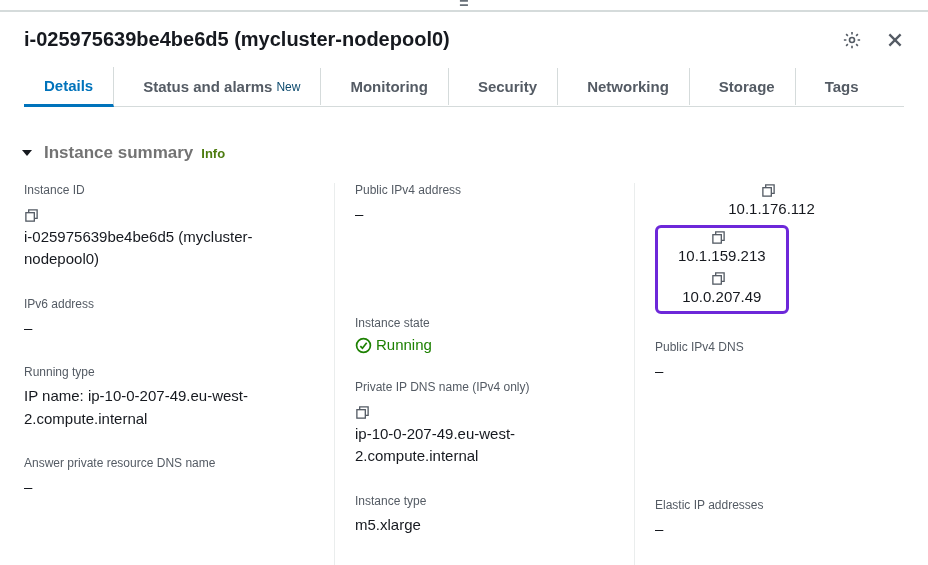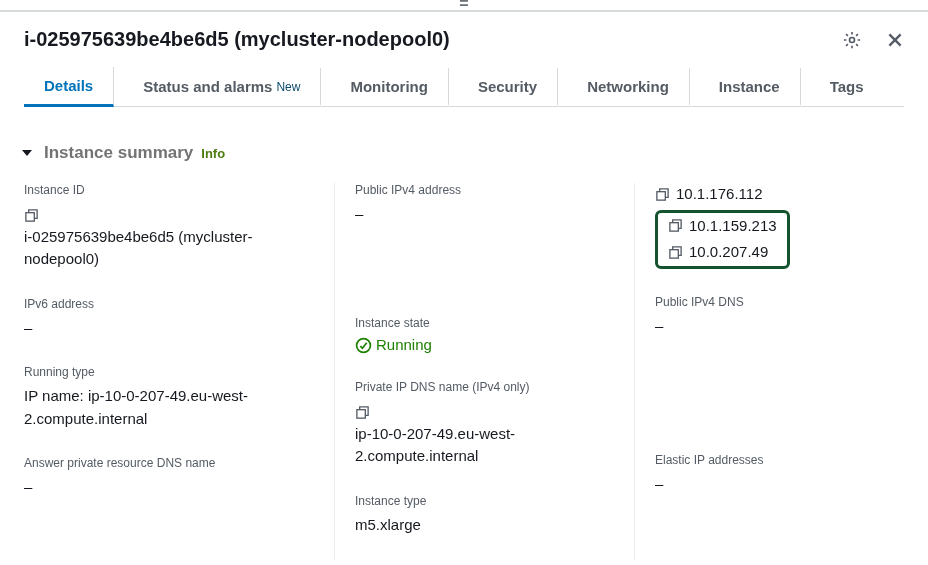--- a/index.html
+++ b/index.html
@@ -128,25 +128,26 @@
       display: inline-flex;
       vertical-align: middle;
       margin-right: 6px;
       color: #545b64;
       cursor: pointer;
     }
     .ip-row {
       display: flex;
       align-items: center;
       margin-bottom: 4px;
+      flex-direction: column;
     }
     .highlight-box {
-      border: 3px solid #14532d;
+      border: 3px solid #6d28d9;
       border-radius: 6px;
-      padding: 2px 10px;
+      padding: 2px 20px;
       display: inline-block;
     }
     .running {
       color: #1d8102;
       font-weight: 400;
       font-size: 15px;
     }
     .running svg {
       vertical-align: middle;
       margin-right: 4px;
@@ -197,21 +198,21 @@
     <div class="tab">
         <span>Monitoring</span>
       </div>
     <div class="tab">
         <span>Security</span>
       </div>
     <div class="tab">
         <span>Networking</span>
       </div>
     <div class="tab">
-        <span>Instance</span>
+        <span>Storage</span>
       </div>
     <div class="tab">
         <span>Tags</span>
       </div>
   </div>
 </div>
 
 <div class="content">
   <div class="section-header">
     <span class="triangle"></span>

